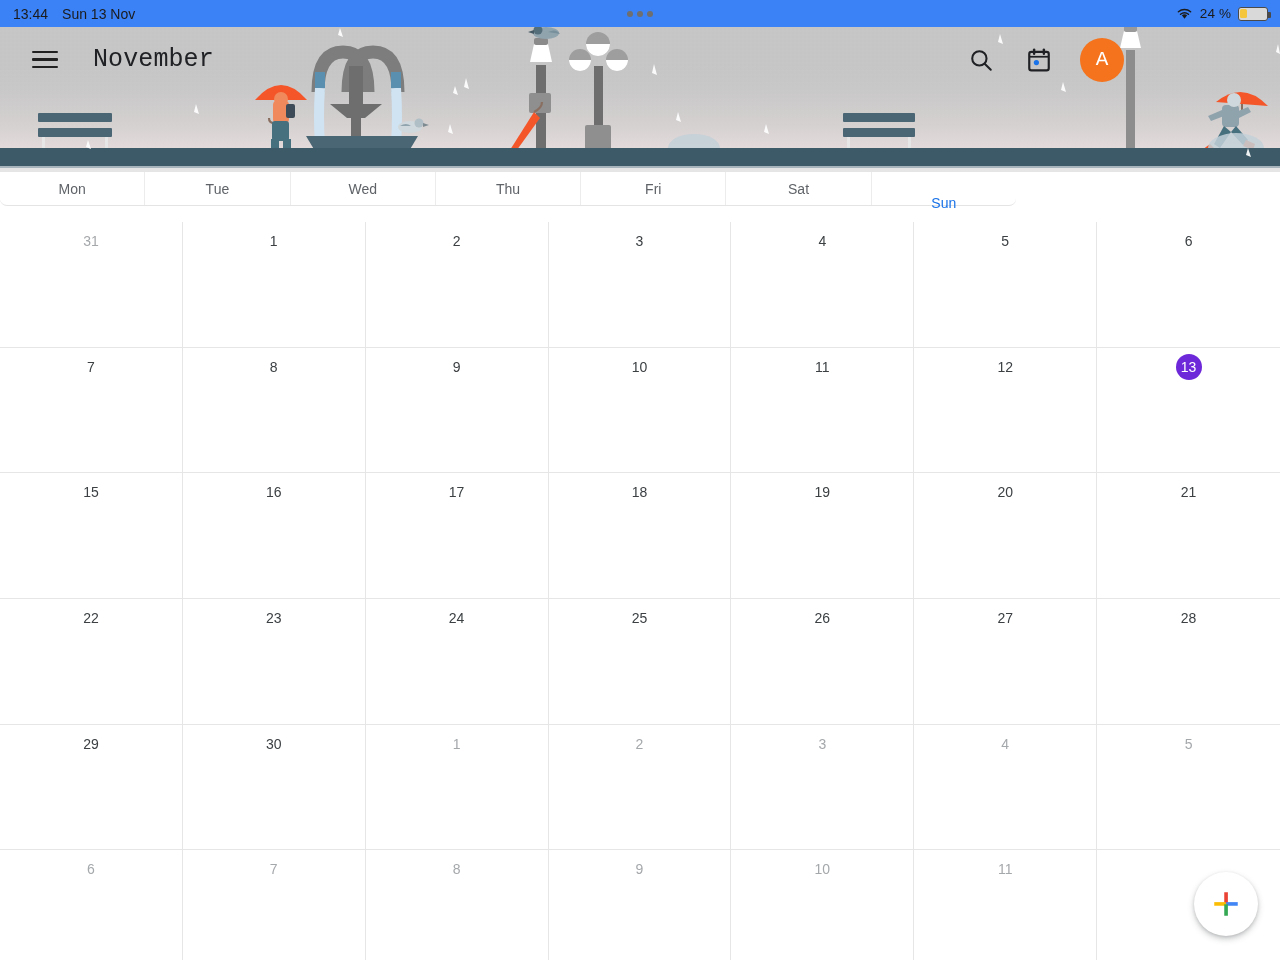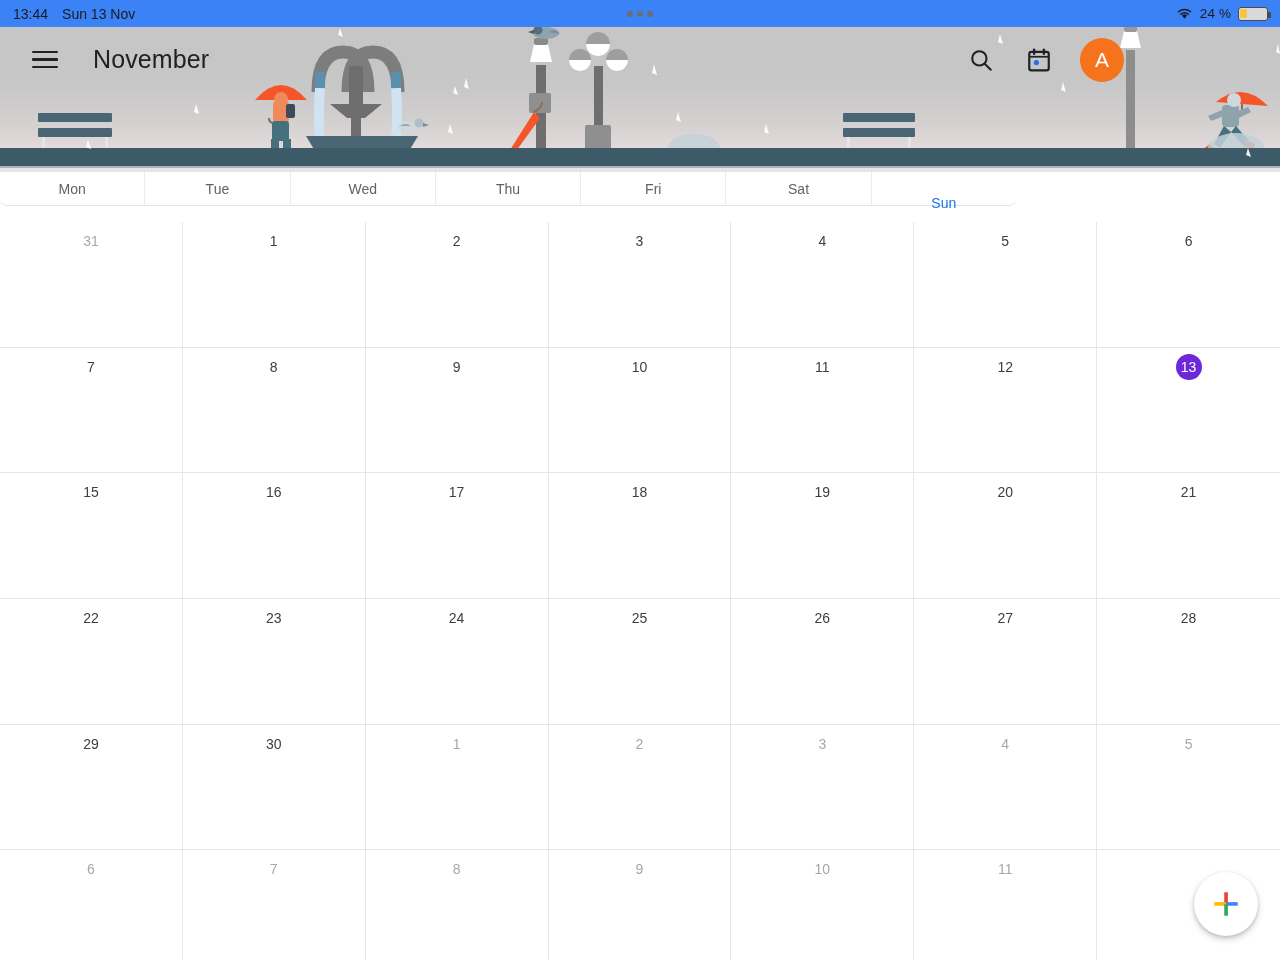--- a/index.html
+++ b/index.html
@@ -47,21 +47,21 @@
   
   .banner{
     position:absolute; top:0; left:0; width:1280px; height:172px;
     overflow:hidden; background:#c6c6c6;
   }
   .banner svg{ position:absolute; top:0; left:0; }
 
   
   .app-header{
     position:absolute; top:27px; left:0; width:1148px; height:65px;
-    display:flex; align-items:center; z-index:30;
+    display:flex; align-items:center; z-index:30;font-family:Liberation Mono, monospace;
   }
   .hamburger{
     width:46px;height:46px;margin-left:22px;
     display:flex;flex-direction:column;justify-content:center;align-items:center;gap:5px;
     cursor:pointer;
   }
   .hamburger span{ width:26px;height:2.6px;background:#212121;border-radius:1px;display:block; }
   .month-title{
     margin-left:25px; font-size:25px; color:#202124; font-weight:400; letter-spacing:0.1px;
   }

